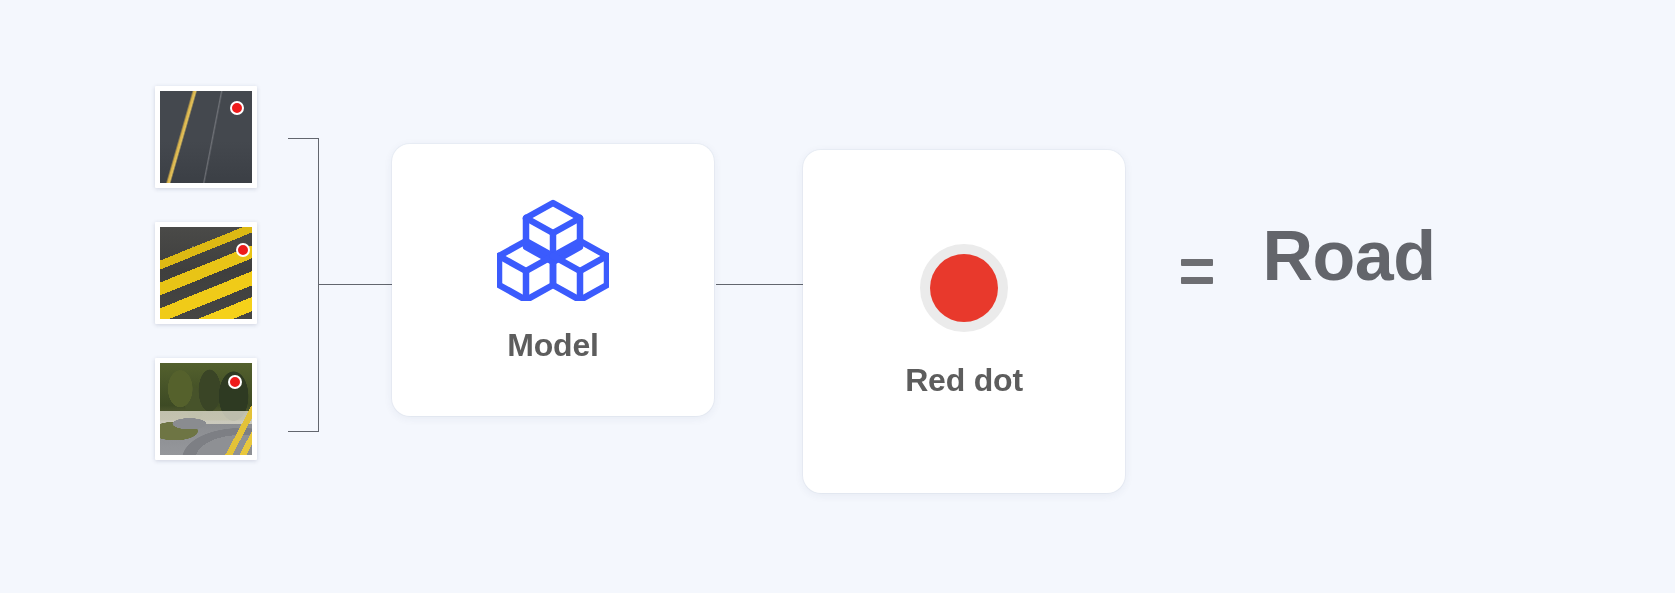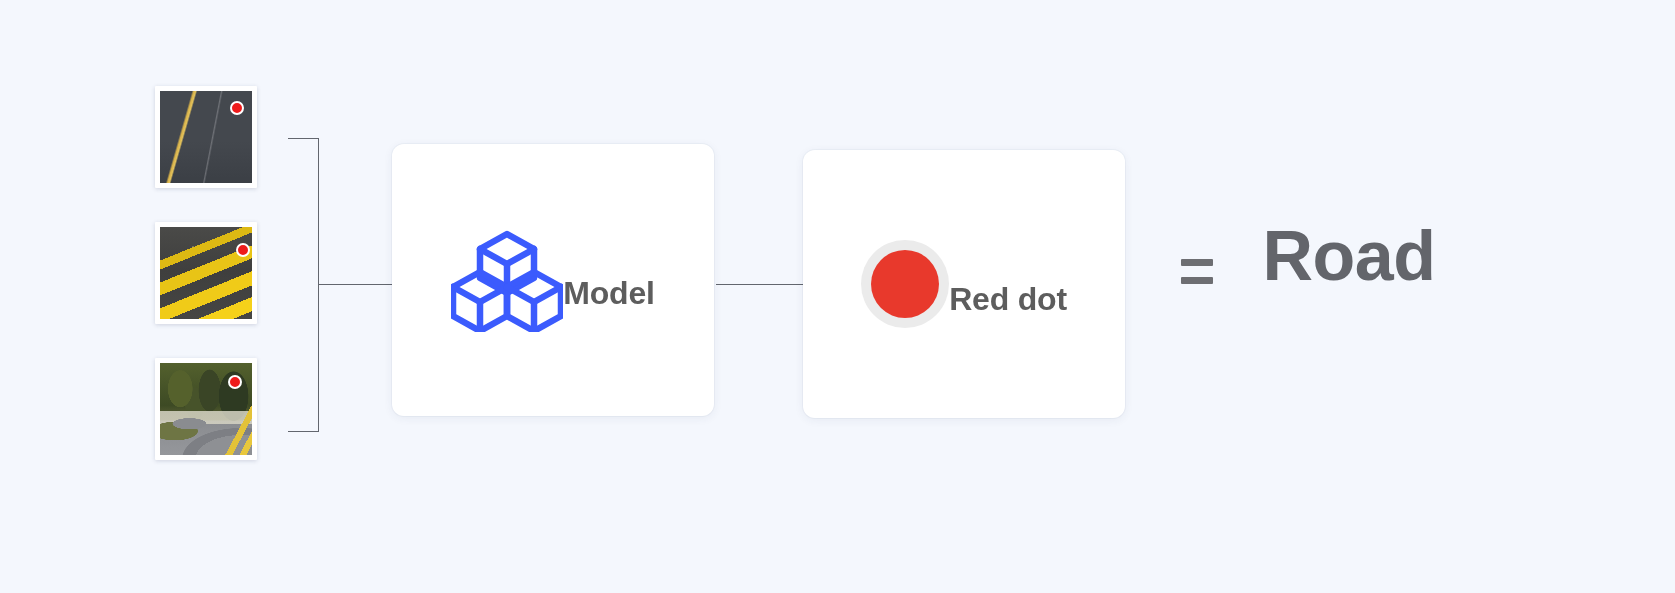--- a/index.html
+++ b/index.html
@@ -168,37 +168,38 @@
     top: 284px;
     width: 88px;
     height: 1px;
     background: #62666e;
   }
 
   
   .card {
     position: absolute;
     background: #ffffff;
-    border-radius: 12px;
+    border-radius: 18px;
     box-shadow: 0 2px 10px rgba(40, 55, 100, 0.07), 0 0 0 1px rgba(60,70,110,0.04);
     display: flex;
+    flex-direction: column;
     align-items: center;
     justify-content: center;
   }
   .card-model {
     left: 392px;
     top: 144px;
     width: 322px;
     height: 272px;
   }
   .card-reddot {
     left: 803px;
     top: 150px;
     width: 322px;
-    height: 268px;
+    height: 343px;
   }
   .card-label {
     font-size: 32px;
     font-weight: bold;
     color: #5d5d5d;
     letter-spacing: -0.2px;
   }
   .card-model .card-label { margin-top: 26px; }
   .card-reddot .card-label { margin-top: 30px; }
 

